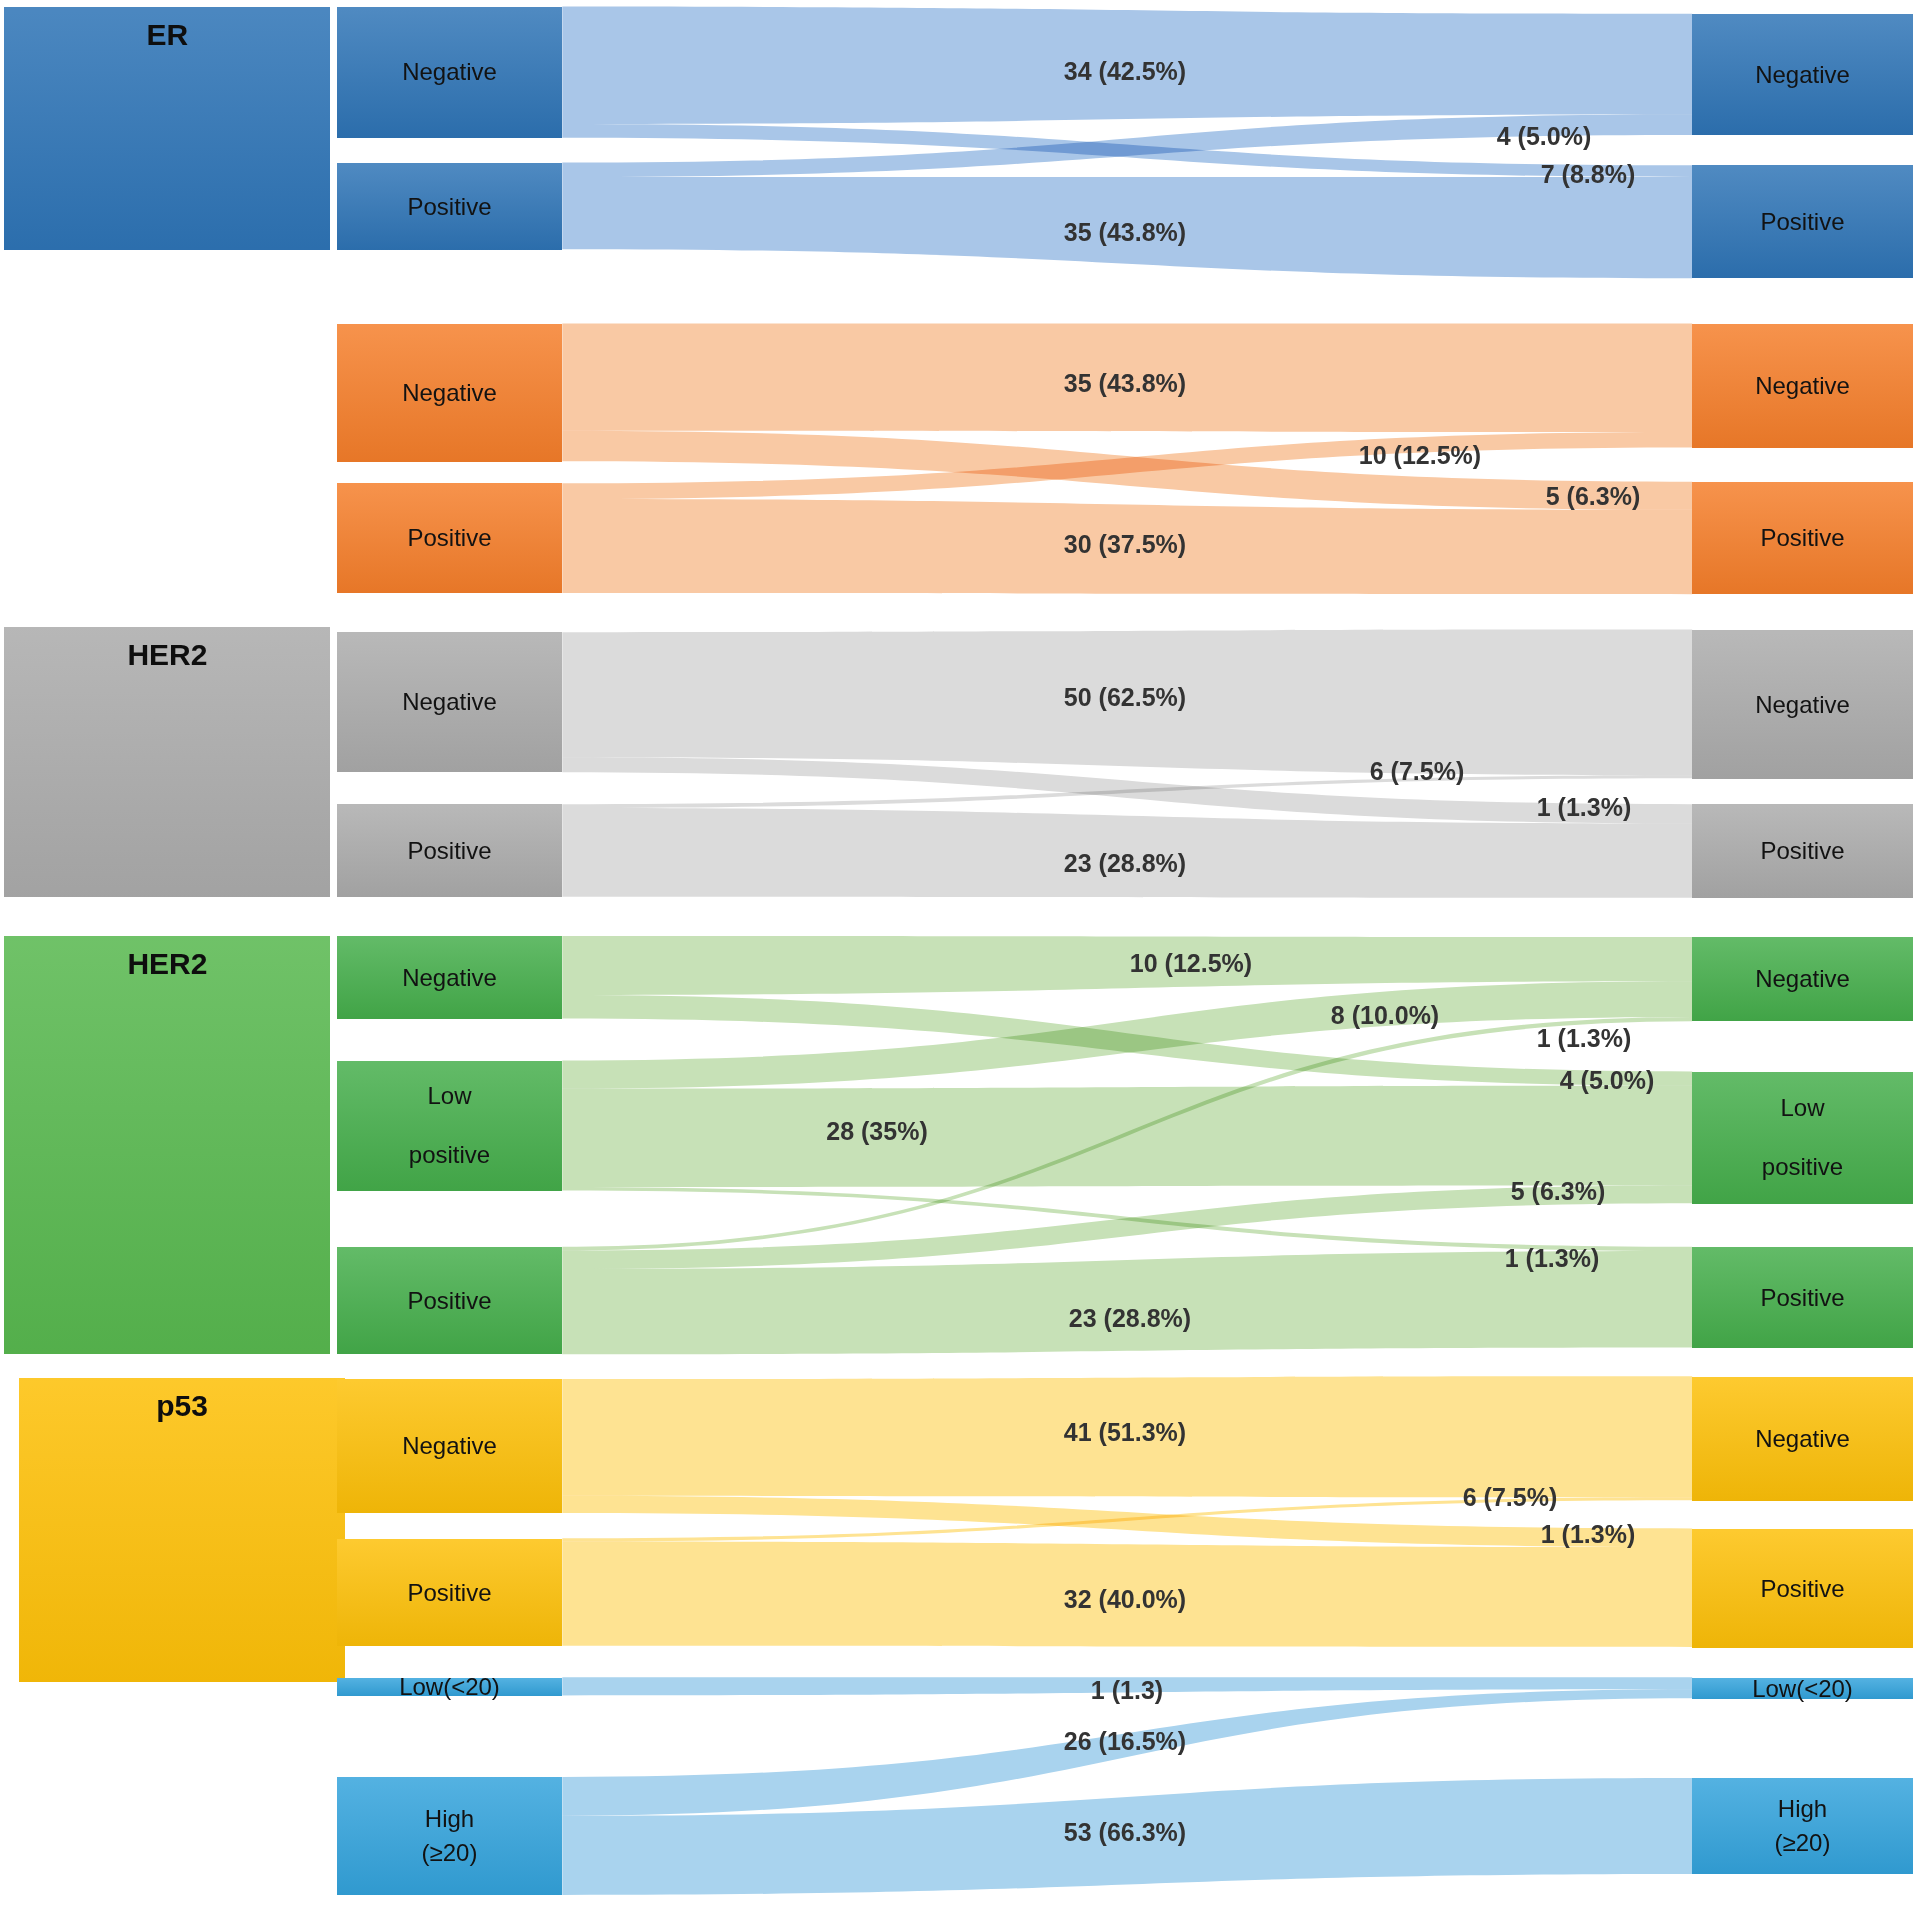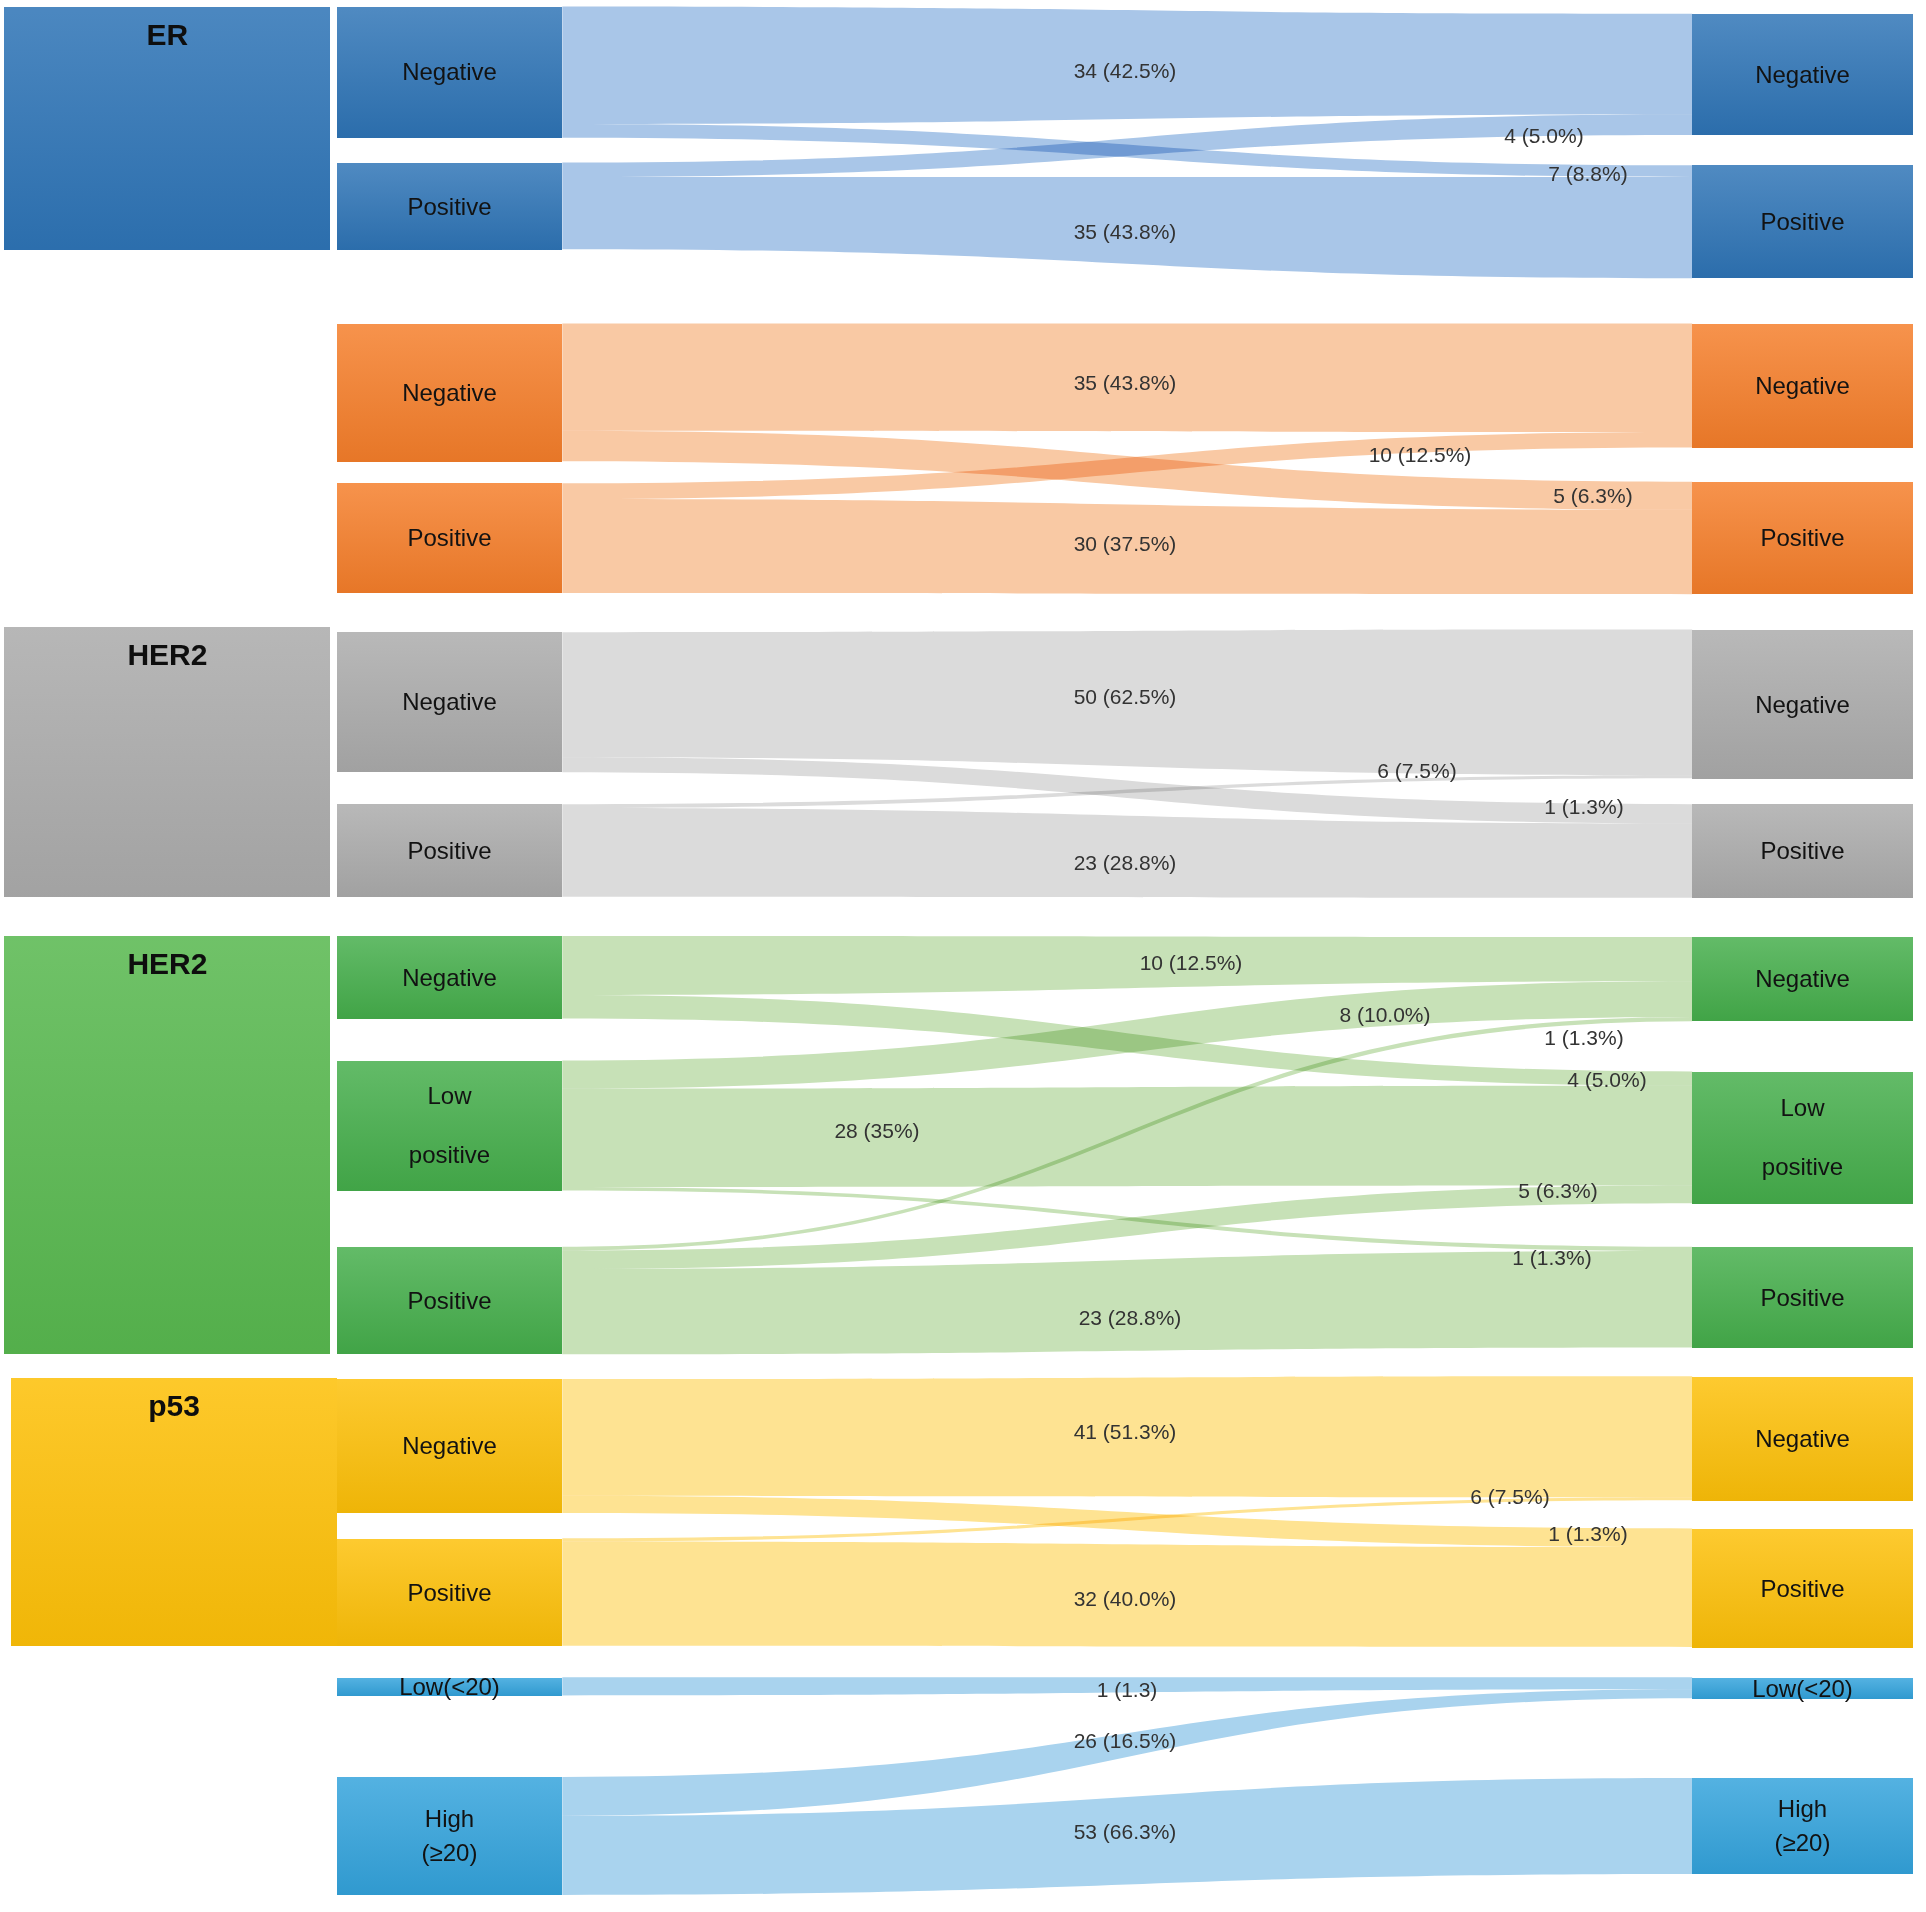--- a/index.html
+++ b/index.html
@@ -27,21 +27,21 @@
     background-image:linear-gradient(180deg, rgba(255,255,255,.16), rgba(0,0,0,.06));
   }
   .node-label{
     font-size:24px;font-weight:400;color:#121212;
     text-align:center;white-space:pre-line;line-height:1.4;
   }
   .node-label.tall{line-height:2.45;}
   .flow-label{
     position:absolute;z-index:4;
     transform:translate(-50%,-50%);
-    font-size:21px;font-weight:400;color:#333333;
+    font-size:25px;font-weight:700;color:#333333;
     white-space:nowrap;
   }
 </style>
 </head>
 <body>
 
 <div id="stage">
   <svg id="ribbons" width="1926" height="1912" viewBox="0 0 3494 3469">
       <path d="M1020,12 C2045,12 2045,25 3070,25 L3070,207.4390243902439 C2045,207.4390243902439 2045,224.94736842105263 1020,224.94736842105263 Z" fill="#A9C6E8"></path>
       <path d="M1020,224.94736842105263 C2045,224.94736842105263 2045,300 3070,300 L3070,321.02564102564105 C2045,321.02564102564105 2045,250 1020,250 Z" fill="#A9C6E8"></path>
@@ -149,21 +149,21 @@
       <div class="node-label">Positive</div>
     </div>
     <div class="flow-label" style="left: 1191px; top: 963px;">10 (12.5%)</div>
     <div class="flow-label" style="left: 1385px; top: 1015px;">8 (10.0%)</div>
     <div class="flow-label" style="left: 1584px; top: 1038px;">1 (1.3%)</div>
     <div class="flow-label" style="left: 1607px; top: 1080px;">4 (5.0%)</div>
     <div class="flow-label" style="left: 877px; top: 1131px;">28 (35%)</div>
     <div class="flow-label" style="left: 1558px; top: 1191px;">5 (6.3%)</div>
     <div class="flow-label" style="left: 1552px; top: 1258px;">1 (1.3%)</div>
     <div class="flow-label" style="left: 1130px; top: 1318px;">23 (28.8%)</div>
-    <div class="marker-block" style="left: 11px; top: 1378px; width: 326px; height: 268px; background-color: rgb(253, 192, 8);">
+    <div class="marker-block" style="left: 19px; top: 1378px; width: 326px; height: 304px; background-color: rgb(253, 192, 8);">
       <div class="block-label">p53</div>
     </div>
     <div class="node" style="left: 337px; top: 1379px; width: 225px; height: 134px; background-color: rgb(253, 192, 8);">
       <div class="node-label">Negative</div>
     </div>
     <div class="node" style="left: 337px; top: 1539px; width: 225px; height: 107px; background-color: rgb(253, 192, 8);">
       <div class="node-label">Positive</div>
     </div>
     <div class="node" style="left: 1692px; top: 1377px; width: 221px; height: 124px; background-color: rgb(253, 192, 8);">
       <div class="node-label">Negative</div>

